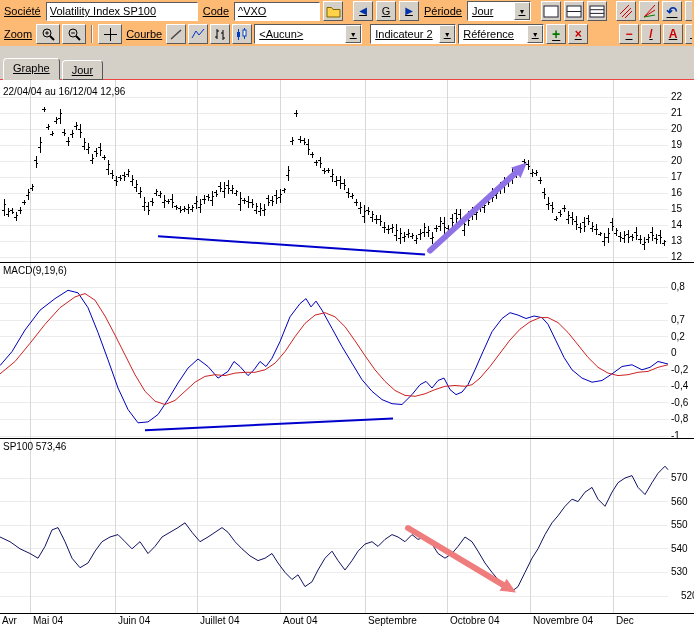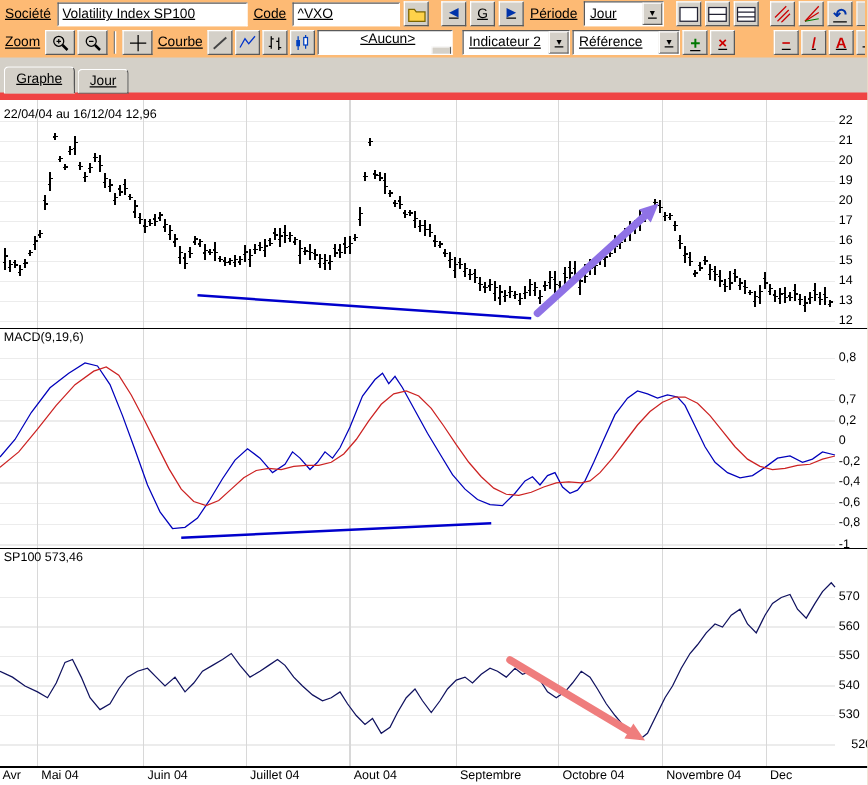--- a/index.html
+++ b/index.html
@@ -4,34 +4,34 @@
 <style>
   html,body{margin:0;padding:0;background:#d4d0c8;}
   body{width:694px;height:628px;overflow:hidden;font-family:"Liberation Sans",sans-serif;}
   *{box-sizing:border-box;}
   .app{width:694px;height:628px;background:#fdba74;text-decoration:underline;}
   .row{display:flex;align-items:center;padding:1px 2px;gap:3px;}
   .row1{height:22px;}
   .row2{height:24px;gap:2px;}
   .lbl{font-size:11px;color:#000;padding:0 2px;white-space:nowrap;}
   .txt{height:19px;border:1px solid;border-color:#5a5a5a #fff #fff #5a5a5a;background:#fff;font-size:11px;padding:0 3px;font-family:"Liberation Sans",sans-serif;}
-  .w150{width:152px;}.w85{width:86px;}.w62{width:64px;}.w108{width:108px;flex-direction:column;}.w86{width:86px;}
+  .w150{width:152px;}.w85{width:86px;}.w62{width:64px;}.w108{width:108px;}.w86{width:86px;}
   .btn{height:20px;min-width:20px;padding:0 1px;background:#d4d0c8;border:1px solid;border-color:#fff #5a5a5a #5a5a5a #fff;display:flex;align-items:center;justify-content:center;font-size:11px;cursor:default;}
   .btn.w24{min-width:24px;}
   .dd{display:flex;align-items:center;height:20px;background:#fff;border:1px solid;border-color:#5a5a5a #fff #fff #5a5a5a;font-size:11px;padding-left:4px;white-space:nowrap;overflow:hidden;}
   .dda{width:16px;height:18px;margin-left:auto;background:#d4d0c8;border:1px solid;border-color:#fff #5a5a5a #5a5a5a #fff;display:flex;align-items:center;justify-content:center;font-size:7px;color:#000;flex:none;}
   .sep{width:2px;height:18px;border-left:1px solid #808080;border-right:1px solid #fff;margin:0 3px;}
   .gap4{width:4px;}
   .spacer{flex:1;}
   .clip{width:7px;height:20px;overflow:hidden;display:block;flex:none;}
   .blue{color:#0033aa;font-size:10px;line-height:1;}
   .blue.big{font-size:13px;font-weight:bold;}
   .green{color:#007700;font-weight:bold;font-size:14px;line-height:1;}
   .redg{color:#cc0000;font-weight:bold;font-size:12px;line-height:1;}
-  .tabstrip{height:34px;background:#d4d0c8;display:flex;align-items:flex-end;padding-left:3px;border-bottom:6px solid #ef4444;}
+  .tabstrip{height:34px;background:#d4d0c8;display:flex;align-items:flex-end;padding-left:3px;border-bottom:1px solid #ef4444;}
   .tab{padding:3px 9px;font-size:11px;background:#d4d0c8;border:1px solid;border-color:#fff #555 #555 #fff;border-radius:4px 4px 0 0;margin-right:2px;position:relative;top:1px;cursor:default;}
   .tab.active{border-bottom-color:#d4d0c8;padding-bottom:5px;z-index:2;}
   .chart{position:relative;width:694px;height:548px;background:#fff;overflow:hidden;}
   .chart svg{position:absolute;left:0;top:0;}
   .ptitle{position:absolute;left:3px;font-size:10px;color:#000;white-space:nowrap;z-index:3;}
   .ytick{position:absolute;font-size:10px;color:#000;line-height:12px;z-index:3;}
   .xtick{position:absolute;font-size:10px;color:#000;white-space:nowrap;z-index:3;}
 </style>
 </head>
 <body>

